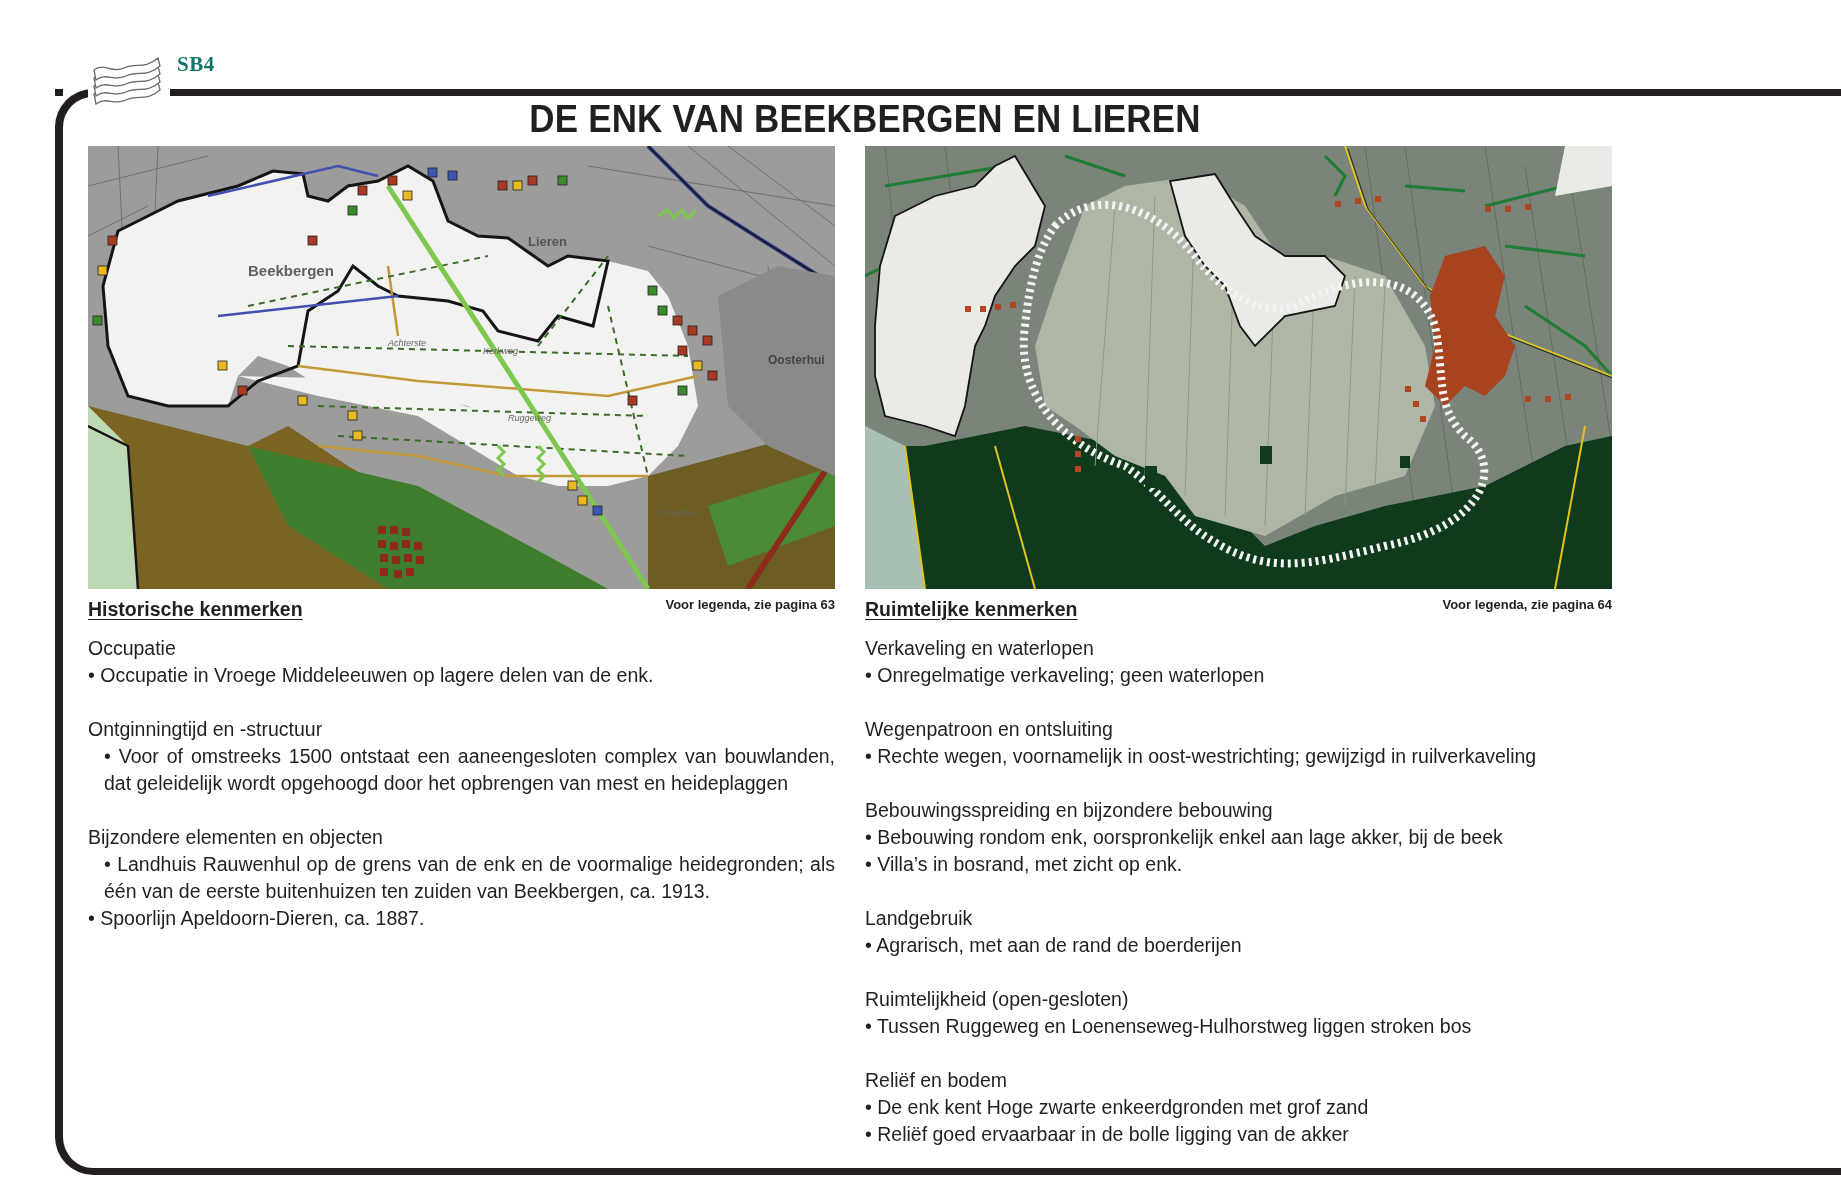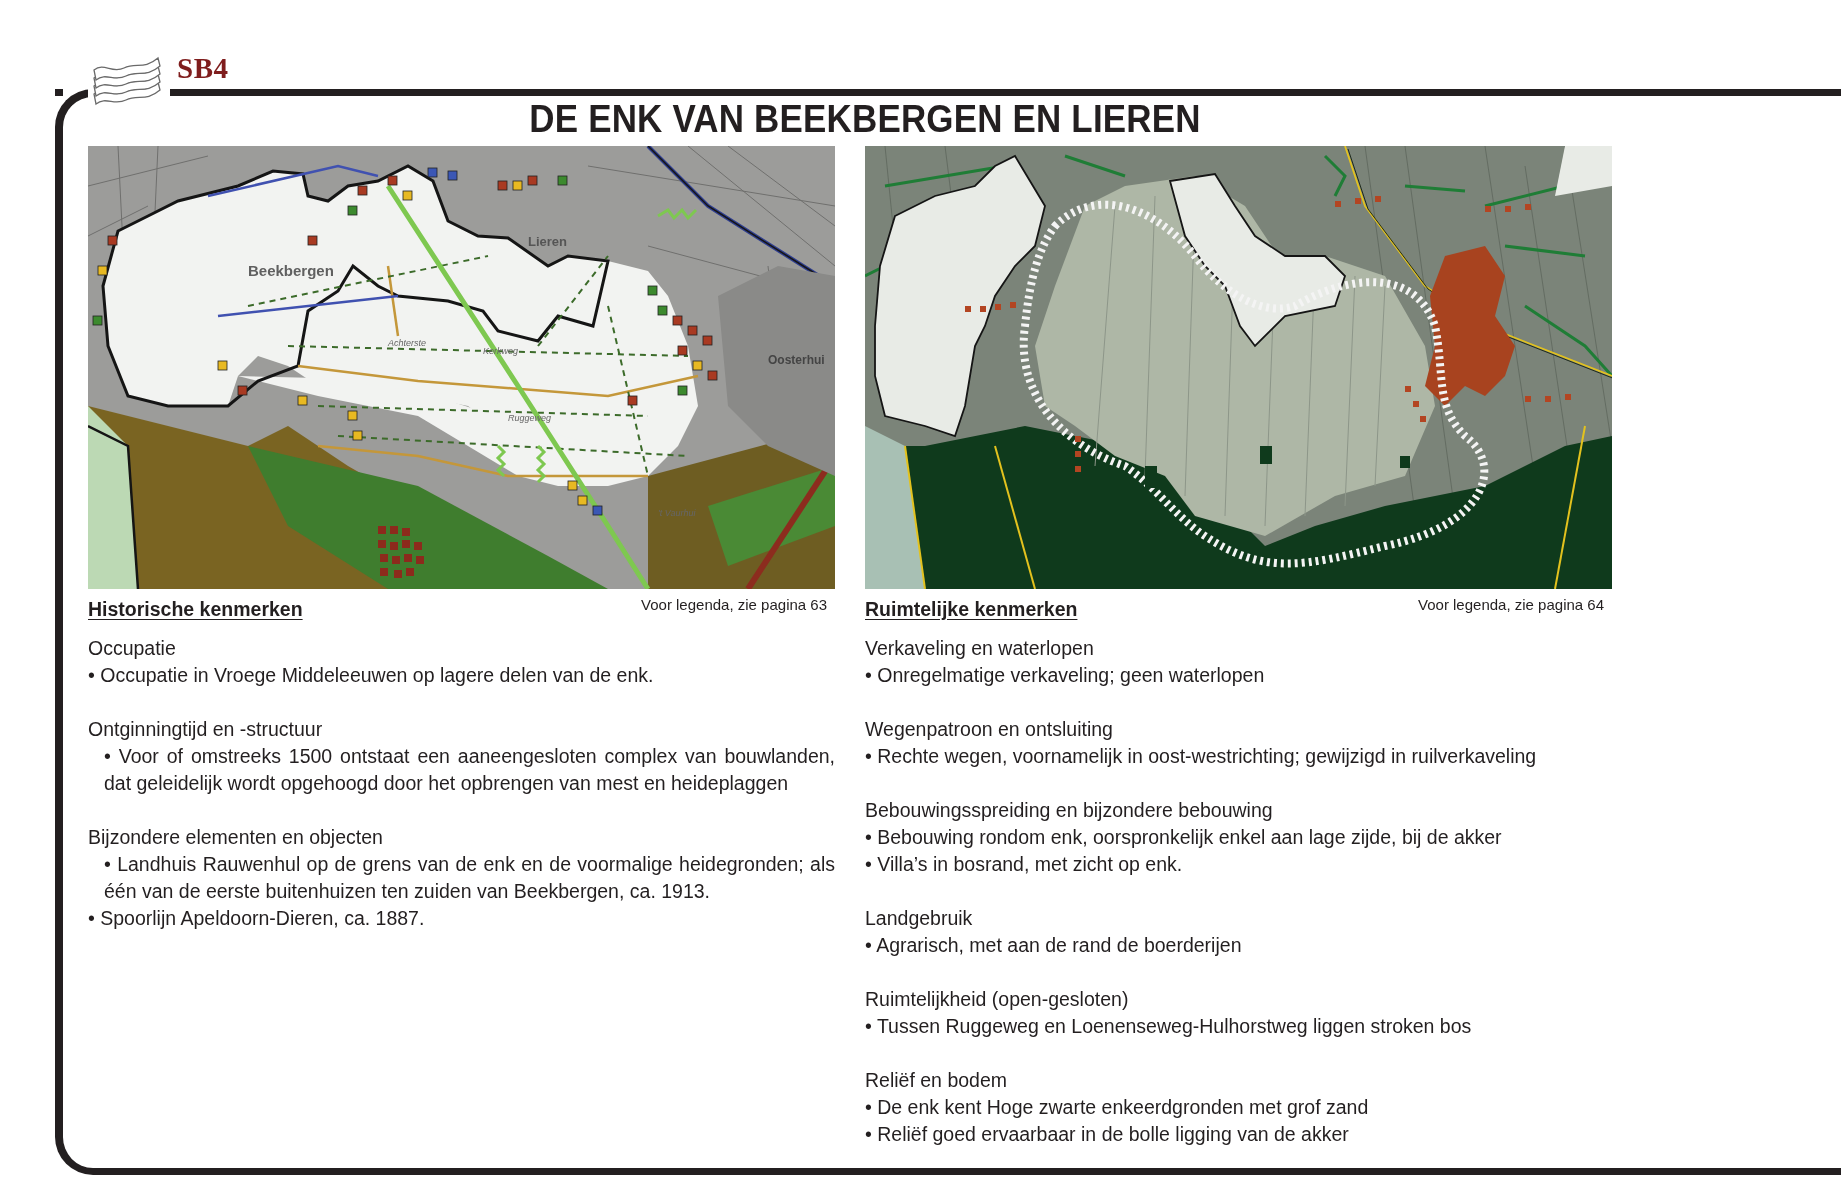--- a/index.html
+++ b/index.html
@@ -3,42 +3,42 @@
 <meta charset="utf-8">
 <style>
   html, body { margin:0; padding:0; background:#ffffff; }
   body { width:1841px; height:1177px; position:relative; overflow:hidden;
          font-family:"Liberation Sans", sans-serif; color:#231f20; }
   .abs { position:absolute; }
 
   
   #logo { left:88px; top:52px; width:76px; height:60px; }
   #series-code { left:177px; top:52px; font-family:"Liberation Serif", serif; font-weight:bold;
-                 font-size:29px; letter-spacing:0.5px; color:#7f1d1d;text-align:center; }
+                 font-size:21px; letter-spacing:0.5px; color:#0f766e;text-align:center; }
   #top-rule { left:170px; top:89px; width:1671px; height:7px; background:#231f20; }
   #frame { left:55px; top:89px; width:1900px; height:1086px; border-left:8px solid #231f20;
            border-bottom:7px solid #231f20; border-top:0; border-radius:0 0 0 38px; box-sizing:border-box; }
   #frame-arc { left:55px; top:89px; width:60px; height:60px; border-left:8px solid #231f20;
                border-top:8px solid #231f20; border-radius:38px 0 0 0; box-sizing:border-box; background:transparent; }
   #frame-cover { left:55px; top:96px; width:8px; height:40px; background:#fff; }
   #page-title { left:0; width:1730px; top:98px; text-align:center; font-weight:bold; font-size:38px;
                 transform:scaleX(0.92); transform-origin:center; letter-spacing:0.2px; }
 
   
   .map { top:146px; height:443px; overflow:hidden; }
   #map-historic { left:88px; width:747px; background:#9a9a98; }
   #map-spatial { left:865px; width:747px; background:#6f7a6e; }
   .map svg { width:100%; height:100%; display:block; }
 
   
   .col { top:596px; width:747px; font-size:19.5px; line-height:27px; }
   #col-historic { left:88px; }
   #col-spatial { left:865px; }
   .col-head { font-weight:bold; text-decoration:underline; text-underline-offset:3px; }
-  .legend-ref { position:absolute; right:8px; top:0; font-size:15px; font-weight:normal; line-height:18px; }
+  .legend-ref { position:absolute; right:0; top:0; font-size:13px; font-weight:bold; line-height:18px; }
   .section { margin-top:12px; }
   .section + .section { margin-top:27px; }
   .line { white-space:nowrap; }
   .justify { text-align:justify; text-align-last:left; white-space:normal;margin-left:16px; }
 </style>
 </head>
 <body>
 
 <div id="frame" class="abs"></div>
 <div id="frame-cover" class="abs"></div>
@@ -249,21 +249,21 @@
   <div class="section">
     <div class="line">Verkaveling en waterlopen</div>
     <div class="line">• Onregelmatige verkaveling; geen waterlopen</div>
   </div>
   <div class="section">
     <div class="line">Wegenpatroon en ontsluiting</div>
     <div class="line">• Rechte wegen, voornamelijk in oost-westrichting; gewijzigd in ruilverkaveling</div>
   </div>
   <div class="section">
     <div class="line">Bebouwingsspreiding en bijzondere bebouwing</div>
-    <div class="line">• Bebouwing rondom enk, oorspronkelijk enkel aan lage zijde, bij de akker</div>
+    <div class="line">• Bebouwing rondom enk, oorspronkelijk enkel aan lage akker, bij de beek</div>
     <div class="line">• Villa’s in bosrand, met zicht op enk.</div>
   </div>
   <div class="section">
     <div class="line">Landgebruik</div>
     <div class="line">• Agrarisch, met aan de rand de boerderijen</div>
   </div>
   <div class="section">
     <div class="line">Ruimtelijkheid (open-gesloten)</div>
     <div class="line">• Tussen Ruggeweg en Loenenseweg-Hulhorstweg liggen stroken bos</div>
   </div>

